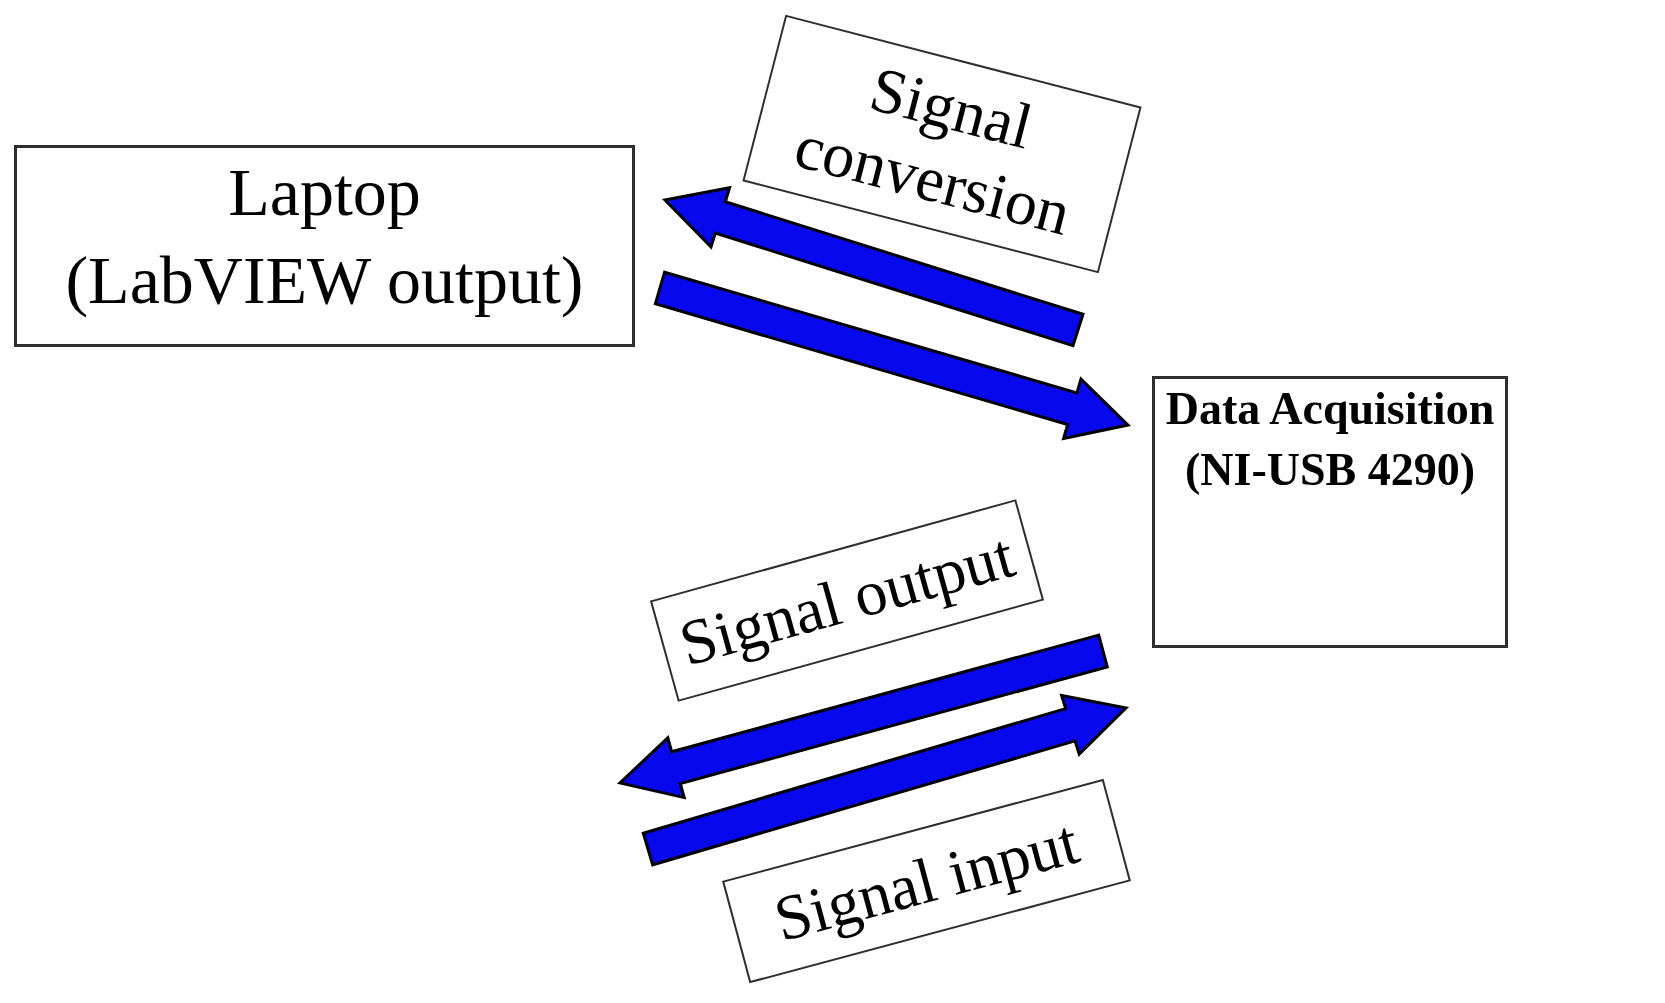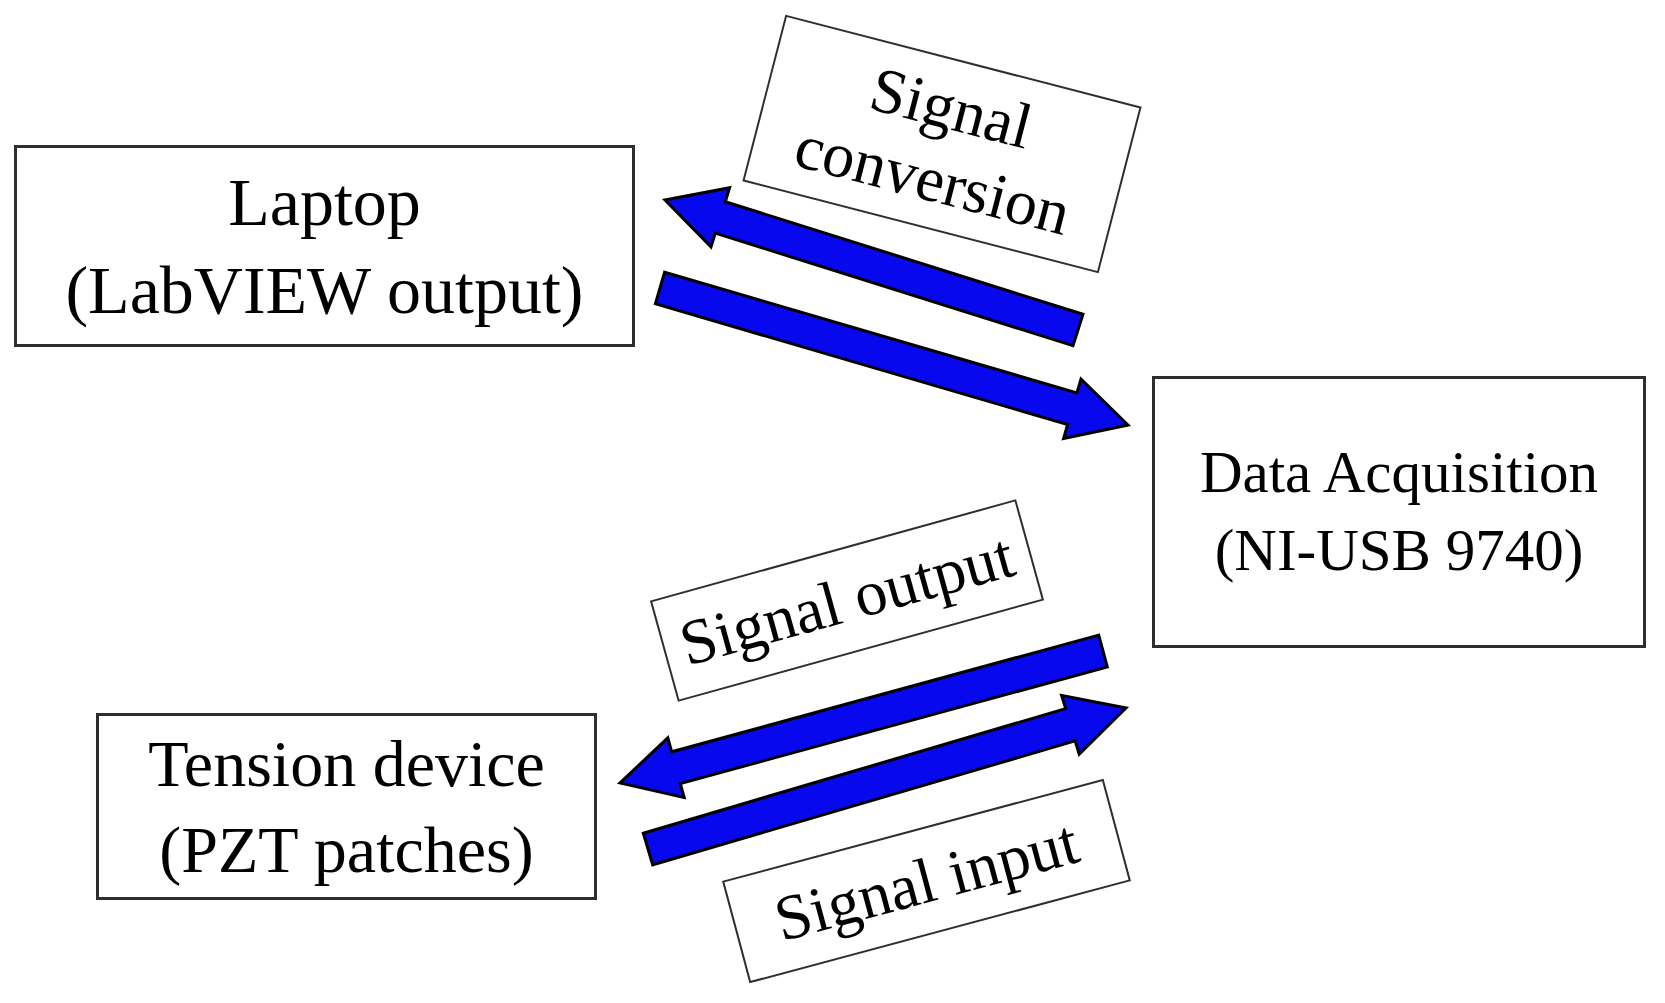--- a/index.html
+++ b/index.html
@@ -28,21 +28,21 @@
     stroke-width: 3;
     stroke-linejoin: miter;
   }
   .node {
     position: absolute;
     background: #ffffff;
     border: 3px solid #2e2e2e;
     display: flex;
     flex-direction: column;
     align-items: center;
-    justify-content: center;
+    justify-content: flex-start;
     text-align: center;
     box-sizing: border-box;
   }
   .label-box {
     position: absolute;
     background: #ffffff;
     border: 2px solid #2e2e2e;
     display: flex;
     flex-direction: column;
     align-items: center;
@@ -52,22 +52,22 @@
   }
   .node .line, .label-box .line { white-space: nowrap; }
 
   .node-laptop {
     left: 14px; top: 145px;
     width: 621px; height: 202px;
     font-size: 68px; line-height: 1.3;
   }
   .node-daq {
     left: 1152px; top: 376px;
-    width: 494px; height: 272px;
-    font-size: 59px; line-height: 1.32;
+    width: 356px; height: 272px;
+    font-size: 46px; line-height: 1.32; font-weight: bold;
   }
   .node-tension {
     left: 96px; top: 713px;
     width: 501px; height: 187px;
     font-size: 66px; line-height: 1.3;
   }
   .label-conversion {
     left: 758px; top: 58px;
     width: 368px; height: 172px;
     font-size: 64px; line-height: 1.15;
@@ -103,29 +103,25 @@
     <div class="line">(LabVIEW output)</div>
   </div>
 
   <div class="label-box label-conversion">
     <div class="line">Signal</div>
     <div class="line">conversion</div>
   </div>
 
   <div class="node node-daq">
     <div class="line">Data Acquisition</div>
-    <div class="line">(NI-USB 9740)</div>
+    <div class="line">(NI-USB 4290)</div>
   </div>
 
   <div class="label-box label-output">
     <div class="line">Signal output</div>
   </div>
 
-  <div class="node node-tension">
-    <div class="line">Tension device</div>
-    <div class="line">(PZT patches)</div>
-  </div>
 
   <div class="label-box label-input">
     <div class="line">Signal input</div>
   </div>
 
 </div>
 
 </body></html>

